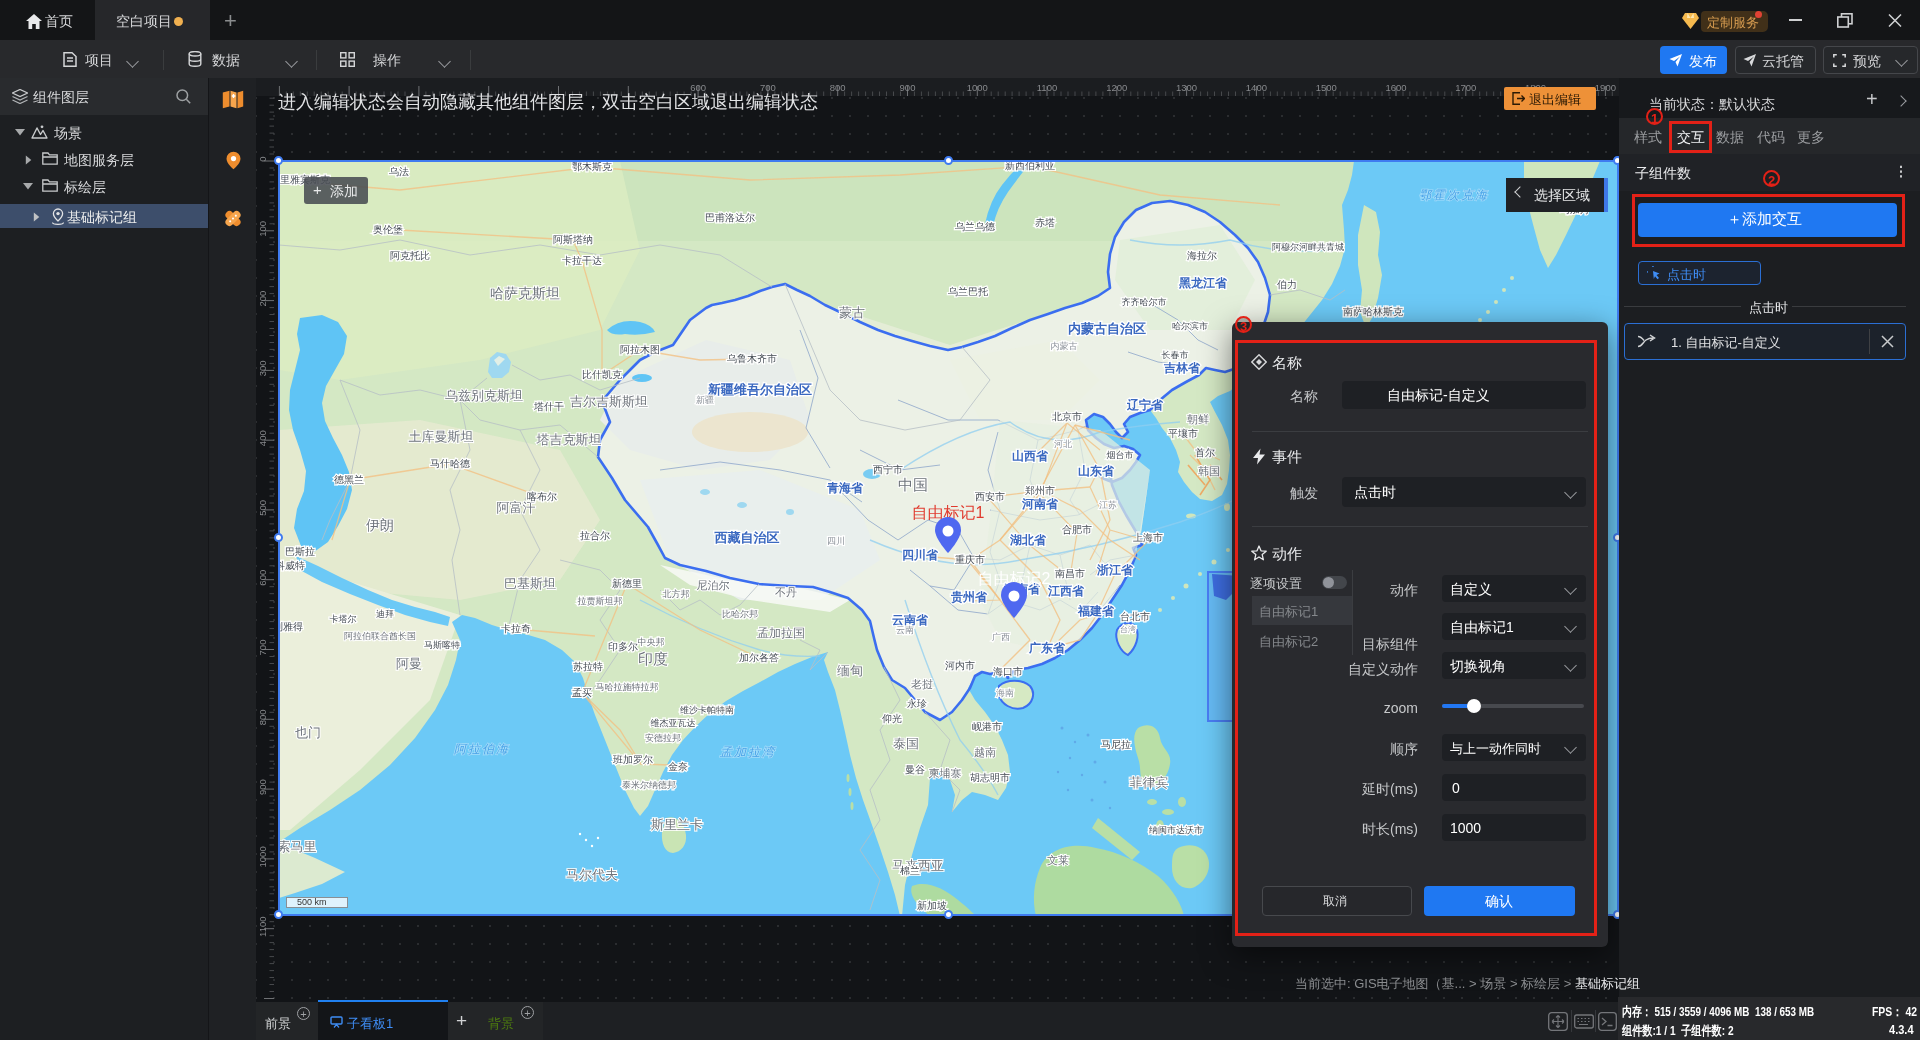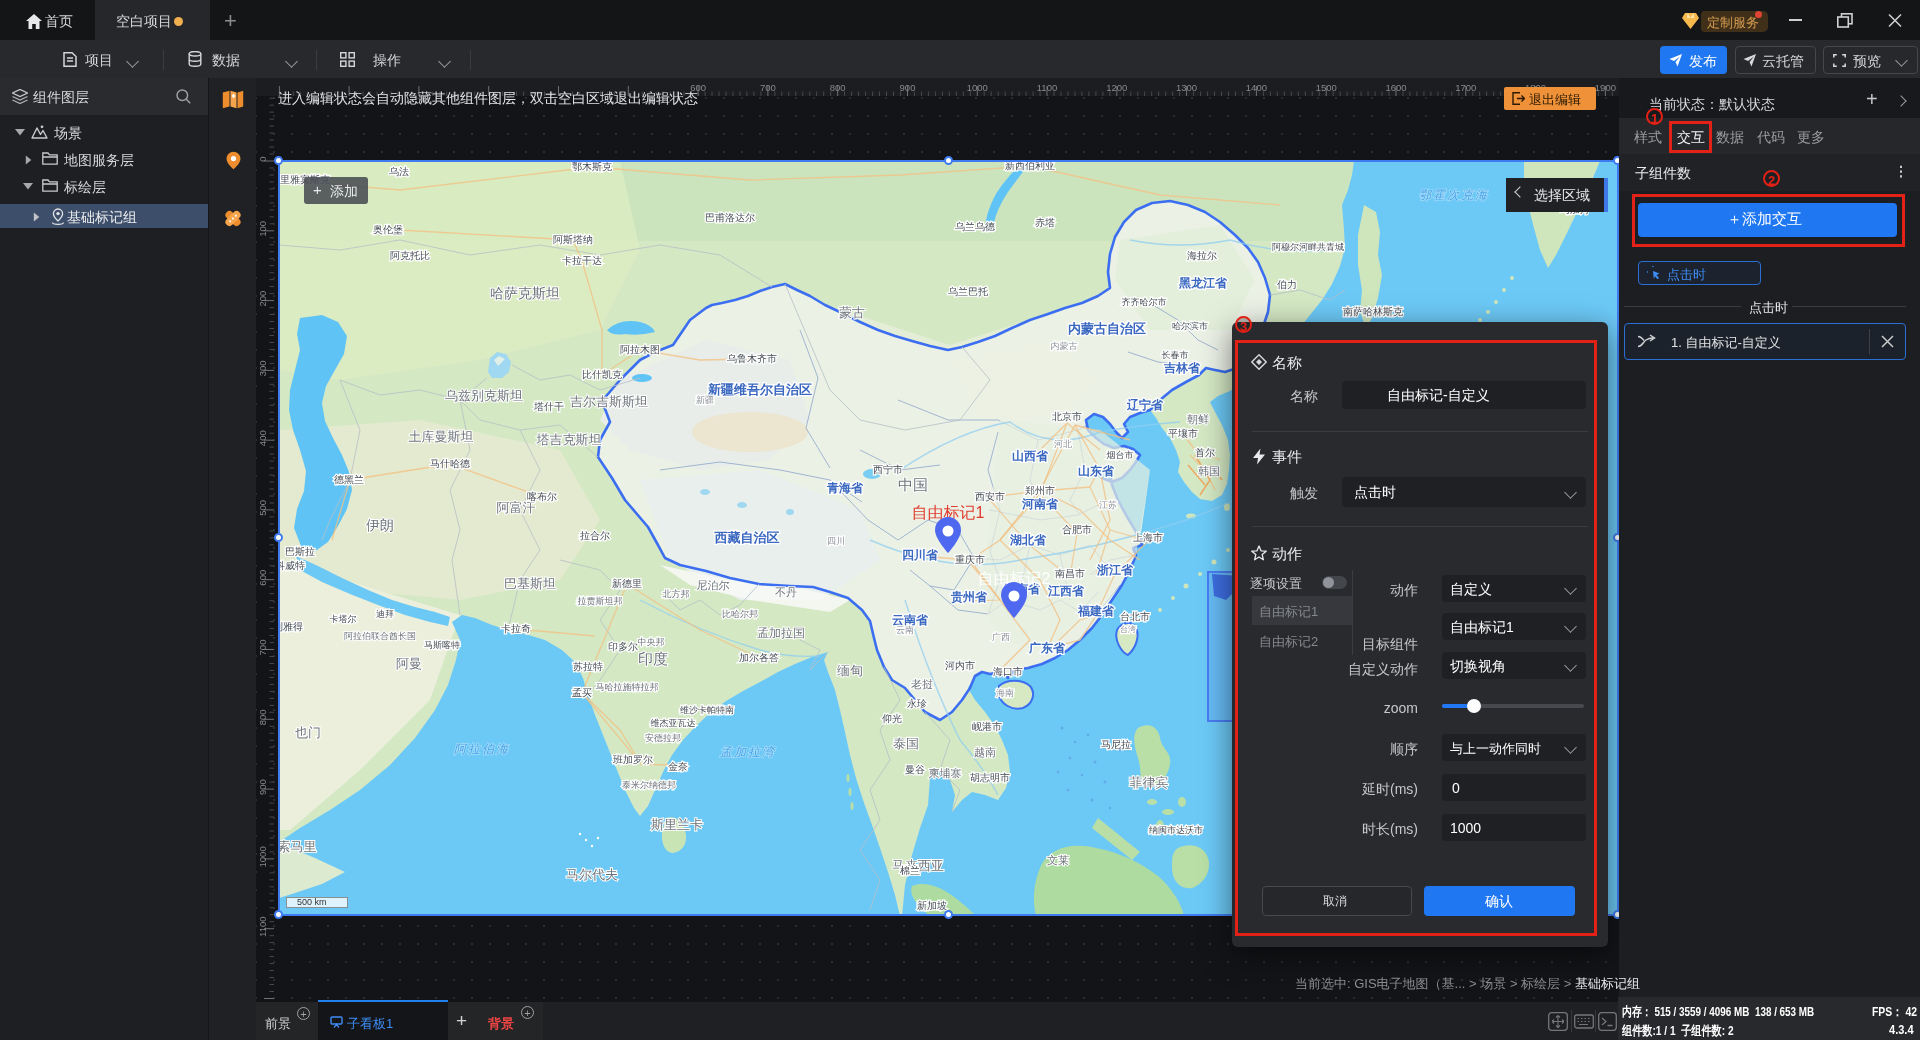--- a/index.html
+++ b/index.html
@@ -828,21 +828,21 @@
 <div class="handle" style="left:1613px;top:910px;"></div>
 <div class="abs" style="left:304px;top:177px;width:64px;height:27px;background:rgba(72,76,82,0.88);border-radius:3px;"></div>
 <div class="txt" style="left:313px;top:181px;font-size:15px;color:#e8e9ea;">+</div>
 <div class="txt" style="left:330px;top:183px;font-size:14px;color:#e8e9ea;">添加</div>
 <div class="abs" style="left:1506px;top:178px;width:102px;height:34px;background:#1f2125;"></div>
 <div class="abs" style="left:1604px;top:178px;width:4px;height:34px;background:#3f78e8;"></div>
 <div class="abs" style="left:1516px;top:188px;width:8px;height:8px;border-left:1.5px solid #cfd0d2;border-bottom:1.5px solid #cfd0d2;transform:rotate(45deg);"></div>
 <div class="txt" style="left:1534px;top:187px;font-size:14px;color:#e8e9ea;">选择区域</div>
 <div class="abs" style="left:286px;top:897px;width:62px;height:11px;background:rgba(255,255,255,0.78);border:1px solid #8a8f94;"></div>
 <div class="txt" style="left:297px;top:897px;font-size:9px;color:#333;">500 km</div>
-<div class="txt" style="left:278px;top:90px;font-size:14px;color:#e2e3e5;">进入编辑状态会自动隐藏其他组件图层，双击空白区域退出编辑状态</div>
+<div class="txt" style="left:278px;top:90px;font-size:18px;color:#e2e3e5;">进入编辑状态会自动隐藏其他组件图层，双击空白区域退出编辑状态</div>
 <div class="abs" style="left:1504px;top:87px;width:92px;height:23px;background:#ee9138;border-radius:2px;"></div>
 <svg class="abs" style="left:1512px;top:92px" width="13" height="13" viewBox="0 0 13 13">
       <path d="M8 0.8 H1 V12.2 H8 M5 6.5 H12.5 M9.5 3.5 L12.5 6.5 L9.5 9.5" fill="none" stroke="#2b1a05" stroke-width="1.4"></path>
     </svg>
 <div class="txt" style="left:1529px;top:91px;font-size:13px;color:#2b1a05;text-align:right;">退出编辑</div>
 <div class="abs" style="left:1232px;top:322px;width:376px;height:625px;background:#292a2e;border-radius:6px;box-shadow:0 8px 30px rgba(0,0,0,0.5);"></div>
 <svg class="abs" style="left:1251px;top:354px" width="16" height="16" viewBox="0 0 16 16">
       <path d="M8 0.8 L15.2 8 L8 15.2 L0.8 8 Z" fill="none" stroke="#d8d9db" stroke-width="1.4"></path>
       <path d="M5 8 L8 5 L11 8 L8 11 Z" fill="#d8d9db"></path>
     </svg>
@@ -948,21 +948,21 @@
 <div class="abs" style="left:318px;top:1002px;width:130px;height:38px;background:#131518;"></div>
 <div class="abs" style="left:318px;top:1000px;width:130px;height:2px;background:#2080f0;"></div>
 <div class="txt" style="left:265px;top:1015px;font-size:13px;color:#cfd1d3;">前景</div>
 <div class="abs" style="left:297px;top:1007px;width:13px;height:13px;border:1px solid #9fa1a4;border-radius:50%;color:#9fa1a4;font-size:11px;line-height:12px;text-align:center;">+</div>
 <svg class="abs" style="left:330px;top:1015px" width="13" height="13" viewBox="0 0 13 13">
       <rect x="1" y="2" width="11" height="7" rx="1" fill="none" stroke="#3f8df5" stroke-width="1.4"></rect>
       <path d="M6.5 9 V11 M4 12.5 L6.5 9.5 L9 12.5" stroke="#3f8df5" stroke-width="1.2" fill="none"></path>
     </svg>
 <div class="txt" style="left:347px;top:1015px;font-size:13px;color:#3f8df5;">子看板1</div>
 <div class="txt" style="left:456px;top:1010px;font-size:19px;color:#d0d2d4;font-weight:300;">+</div>
-<div class="txt" style="left:488px;top:1015px;font-size:13px;color:#ef4444;font-weight:bold;">背景</div>
+<div class="txt" style="left:488px;top:1015px;font-size:13px;color:#4d7c0f;">背景</div>
 <div class="abs" style="left:521px;top:1006px;width:13px;height:13px;border:1px solid #9fa1a4;border-radius:50%;color:#9fa1a4;font-size:11px;line-height:12px;text-align:center;">+</div>
 <div class="abs" style="left:543px;top:1002px;width:1076px;height:38px;background:#1e2023;"></div>
 <div class="txt" style="left:1506px;top:1014px;font-size:12px;color:#e8e9eb;margin-top:28px;">69.79%</div>
 <svg class="abs" style="left:1548px;top:1012px" width="20" height="19" viewBox="0 0 20 19">
       <rect x="0.7" y="0.7" width="18.6" height="17.6" rx="3" fill="none" stroke="#74767a" stroke-width="1.3"></rect>
       <path d="M10 3.5 V15.5 M4 9.5 H16 M10 3.5 L8 5.5 M10 3.5 L12 5.5 M10 15.5 L8 13.5 M10 15.5 L12 13.5 M4 9.5 L6 7.5 M4 9.5 L6 11.5 M16 9.5 L14 7.5 M16 9.5 L14 11.5" stroke="#74767a" stroke-width="1.1" fill="none"></path>
     </svg>
 <div class="abs" style="left:1571px;top:1010px;width:1px;height:22px;background:#36383c;"></div>
 <svg class="abs" style="left:1574px;top:1012px" width="20" height="19" viewBox="0 0 20 19">
       <rect x="0.7" y="3" width="18.6" height="13" rx="2" fill="none" stroke="#74767a" stroke-width="1.3"></rect>

